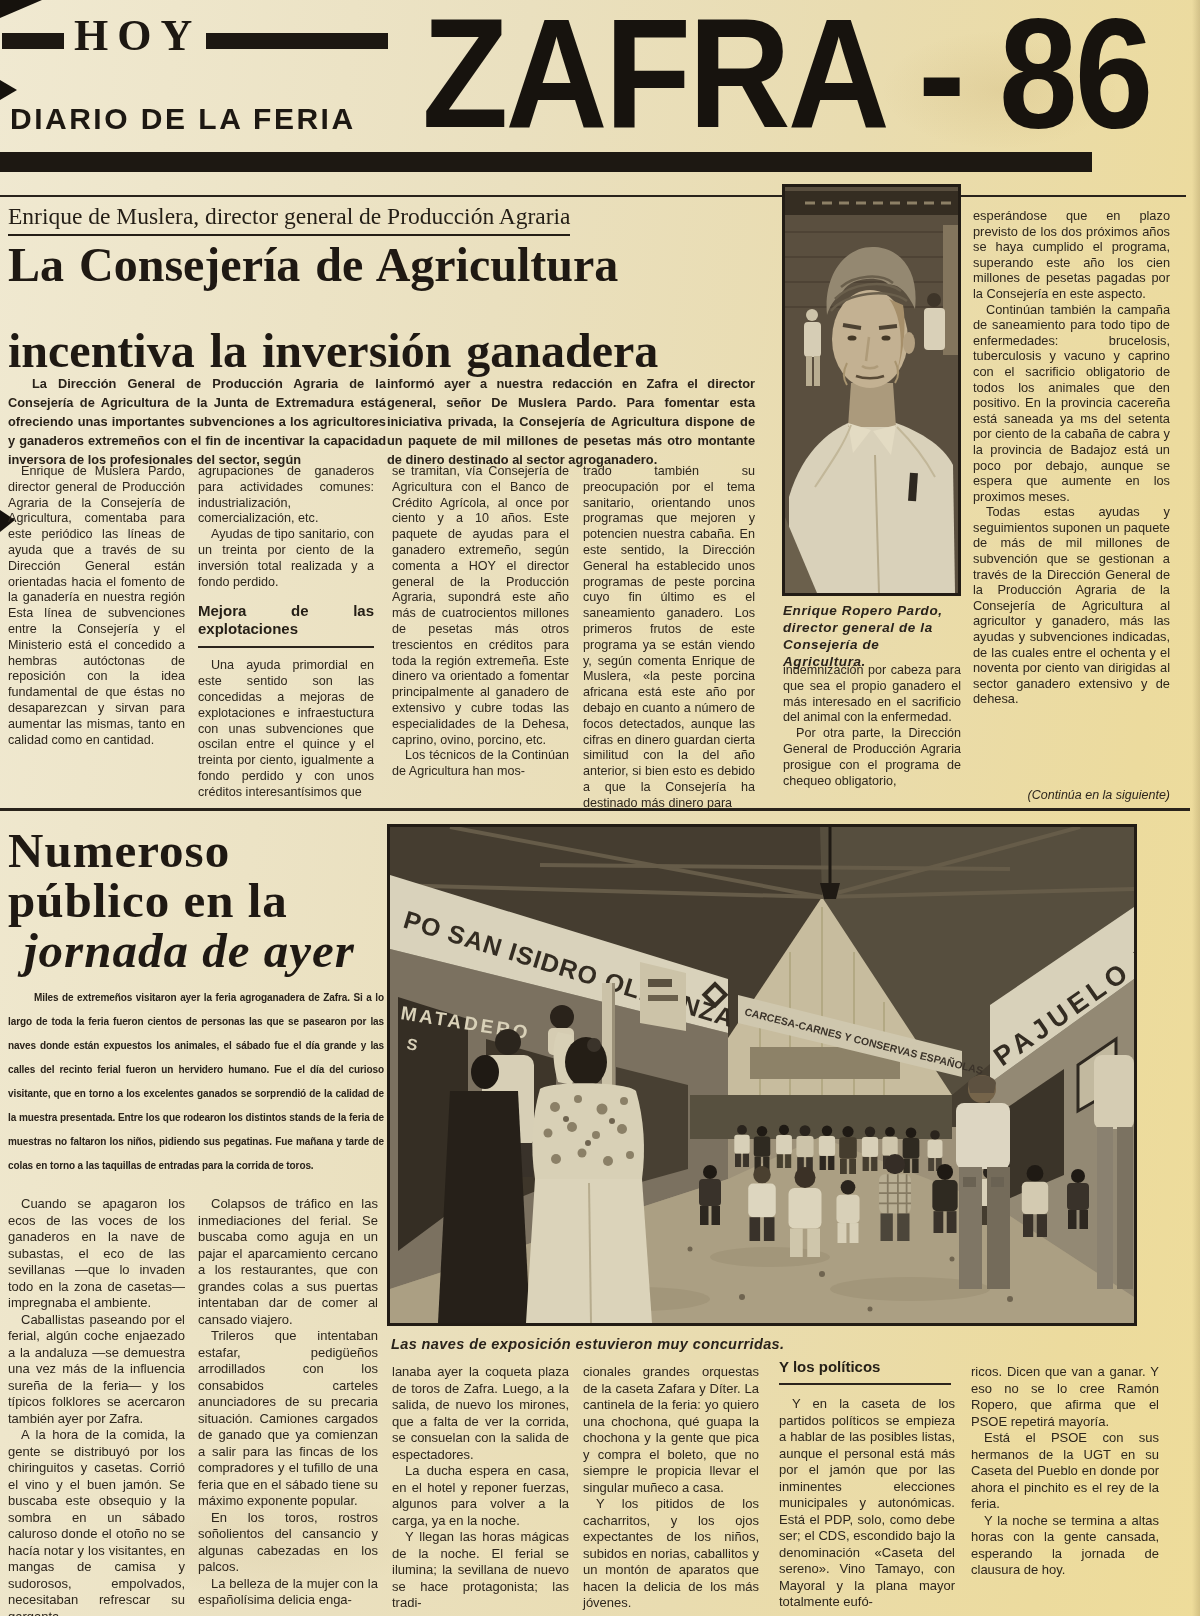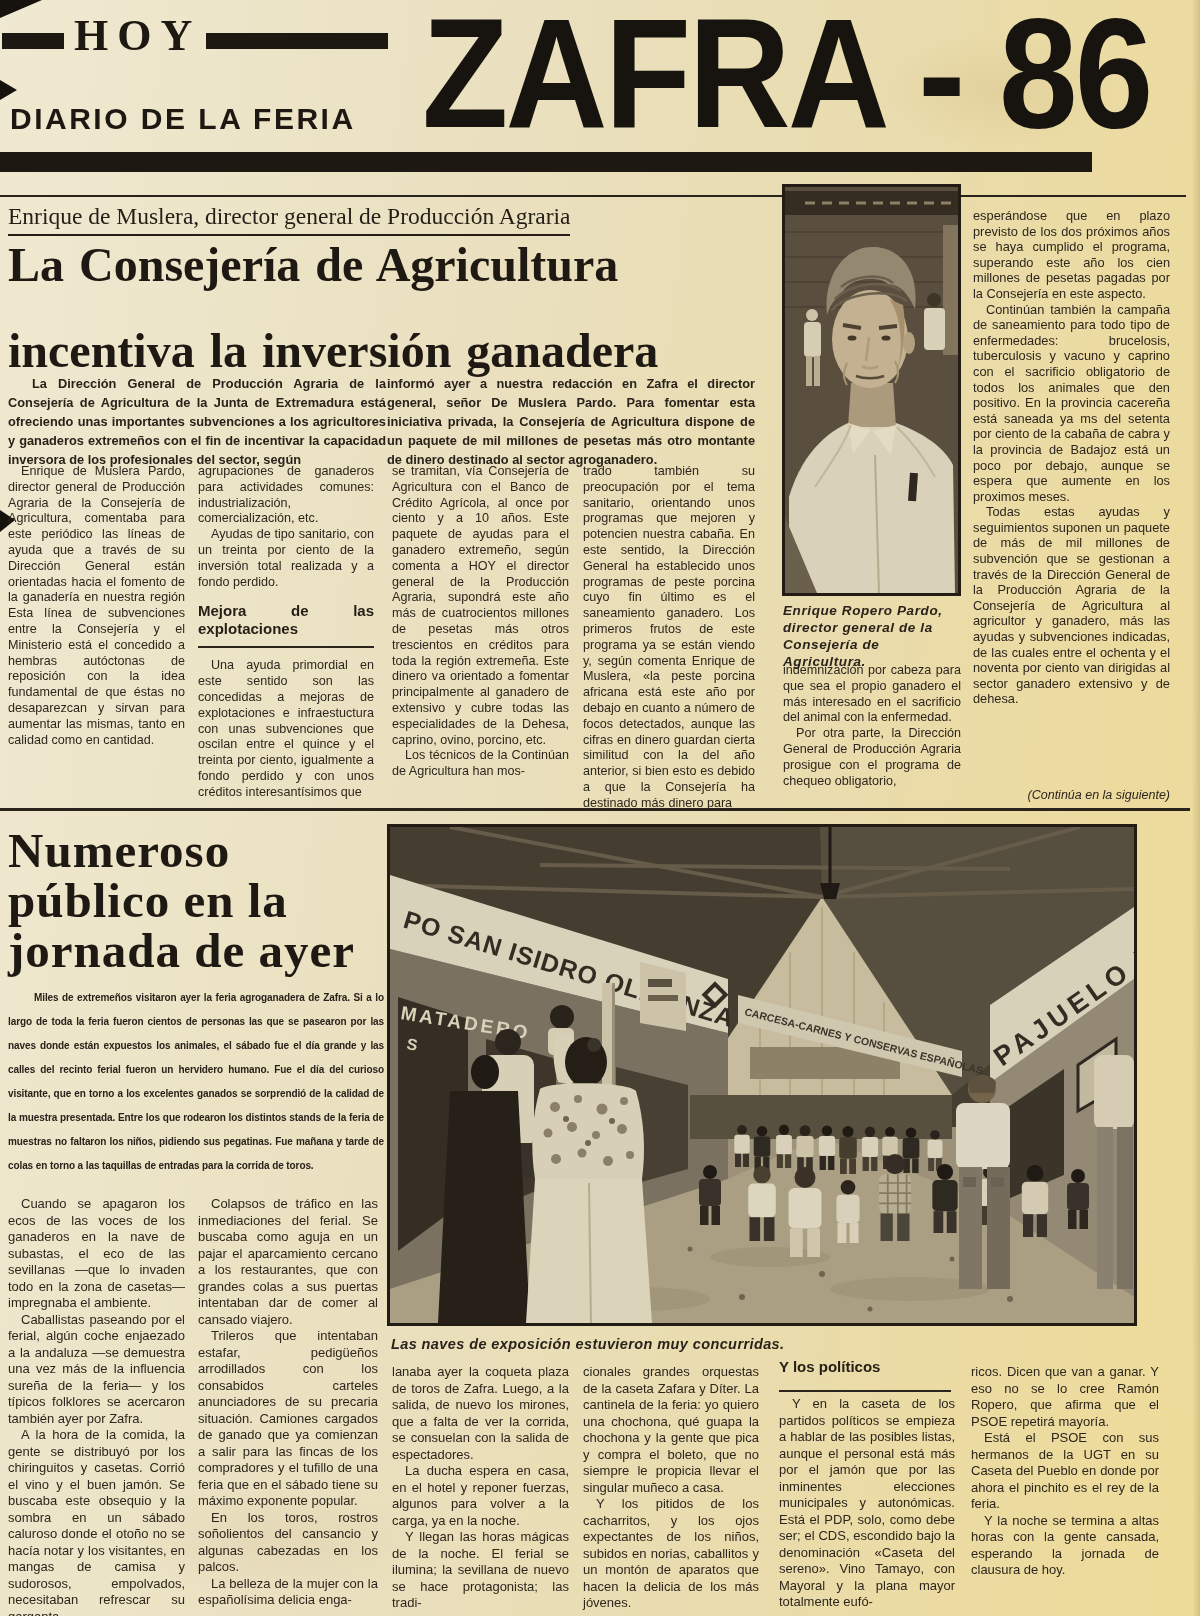--- a/index.html
+++ b/index.html
@@ -26,21 +26,21 @@
   .intro{font-weight:bold;font-size:10px;line-height:24px;text-align:justify;color:#29221a;letter-spacing:-0.1px;}
   .intro p{margin:0;text-indent:26px;}
   .col{font-size:12.6px;line-height:15.8px;text-align:justify;color:#2d261d;}
   .col p{margin:0;text-indent:13px;}
   .cont-start p:first-child{text-indent:0;}
   .col.wide{font-size:12.8px;line-height:15.6px;}
   .col.b2{font-size:13px;line-height:16.5px;}
   .subhead{font-size:15px;line-height:18px;font-weight:bold;color:#241e16;margin:12px 0 10px;
     border-bottom:2px solid #2b241c;padding-bottom:8px;}
   .subhead2{font-size:15px;line-height:18px;font-weight:bold;color:#241e16;
-    border-bottom:2px solid #2b241c;padding-bottom:14px;}
+    border-bottom:2px solid #2b241c;padding-bottom:7px;}
   .photocap{font-style:italic;font-weight:bold;font-size:13.5px;line-height:17px;letter-spacing:0.6px;color:#2a231b;}
   .photocap2{font-style:italic;font-weight:bold;font-size:14.5px;letter-spacing:0.4px;color:#2a231b;}
   .cont-note{font-style:italic;font-size:12.5px;text-align:right;color:#2d261d;}
   figure{margin:0;border:3px solid #221c15;background:#8b8170;box-sizing:border-box;}
   .mark{position:absolute;background:#16120d;}
 </style>
 </head>
 <body>
 
 <div id="page">
@@ -156,21 +156,21 @@
         <p>Todas estas ayudas y seguimientos suponen un paquete de más de mil millones de subvención que se gestionan a través de la Dirección General de la Producción Agraria de la Consejería de Agricultura al agricultor y ganadero, más las ayudas y subvenciones indicadas, de las cuales entre el ochenta y el noventa por ciento van dirigidas al sector ganadero extensivo y de dehesa.</p>
       </div>
     <div class="abs cont-note" style="left:973px;top:788px;width:197px;">(Continúa en la siguiente)</div>
   </section>
 
   <div class="abs rule" style="left:0;top:808px;width:1190px;height:3px;"></div>
 
   <section>
     <div class="abs hl2" style="left:8px;top:826px;">Numeroso</div>
     <div class="abs hl2" style="left:8px;top:876px;">público en la</div>
-    <div class="abs hl2" style="left:8px;top:926px;">jornada de ayer</div>
+    <div class="abs hl2" style="left:24px;top:926px;font-style:italic;">jornada de ayer</div>
 
     <div class="abs intro" style="left:8px;top:986px;width:376px;">
         <p>Miles de extremeños visitaron ayer la feria agroganadera de Zafra. Si a lo largo de toda la feria fueron cientos de personas las que se pasearon por las naves donde están expuestos los animales, el sábado fue el día grande y las calles del recinto ferial fueron un hervidero humano. Fue el día del curioso visitante, que en torno a los excelentes ganados se sorprendió de la calidad de la muestra presentada. Entre los que rodearon los distintos stands de la feria de muestras no faltaron los niños, pidiendo sus pegatinas. Fue mañana y tarde de colas en torno a las taquillas de entradas para la corrida de toros.</p>
       </div>
 
     <div class="abs col b2" style="left:8px;top:1196px;width:177px;">
         <p>Cuando se apagaron los ecos de las voces de los ganaderos en la nave de subastas, el eco de las sevillanas —que lo invaden todo en la zona de casetas— impregnaba el ambiente.</p>
         <p>Caballistas paseando por el ferial, algún coche enjaezado a la andaluza —se demuestra una vez más de la influencia sureña de la feria— y los típicos folklores se acercaron también ayer por Zafra.</p>
         <p>A la hora de la comida, la gente se distribuyó por los chiringuitos y casetas. Corrió el vino y el buen jamón. Se buscaba este obsequio y la sombra en un sábado caluroso donde el otoño no se hacía notar y los visitantes, en mangas de camisa y sudorosos, empolvados, necesitaban refrescar su garganta.</p>
       </div>

